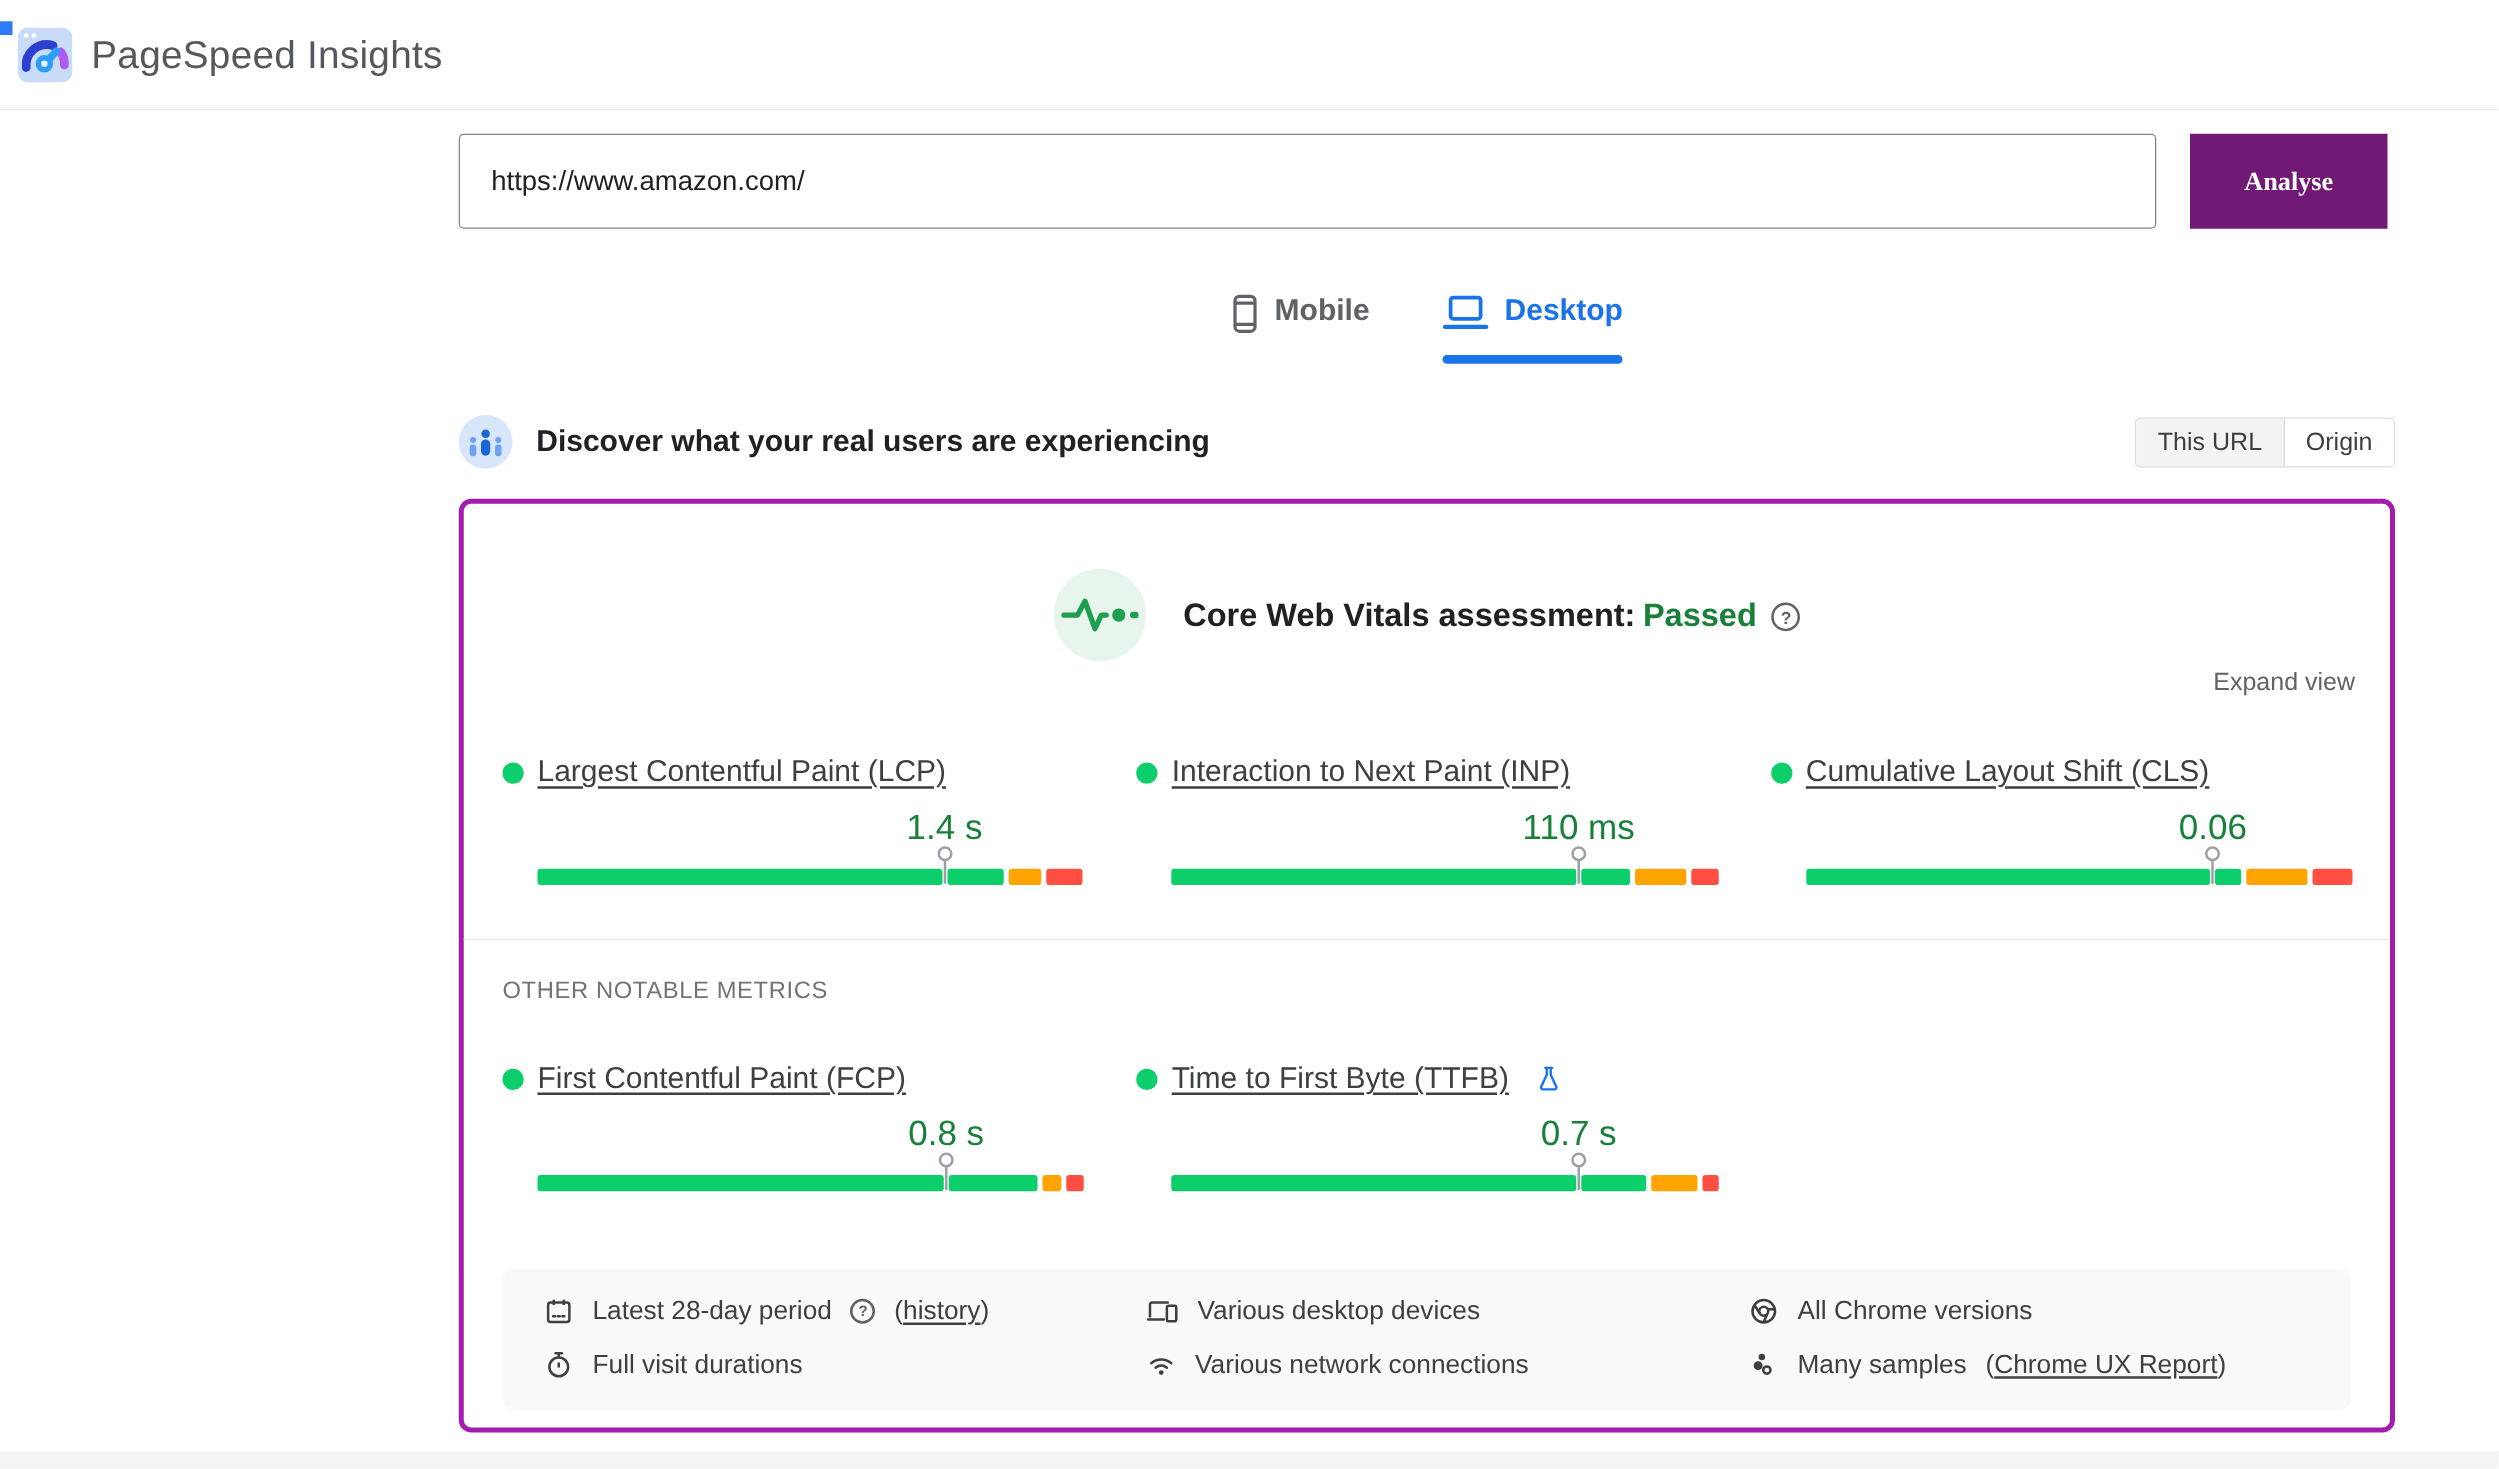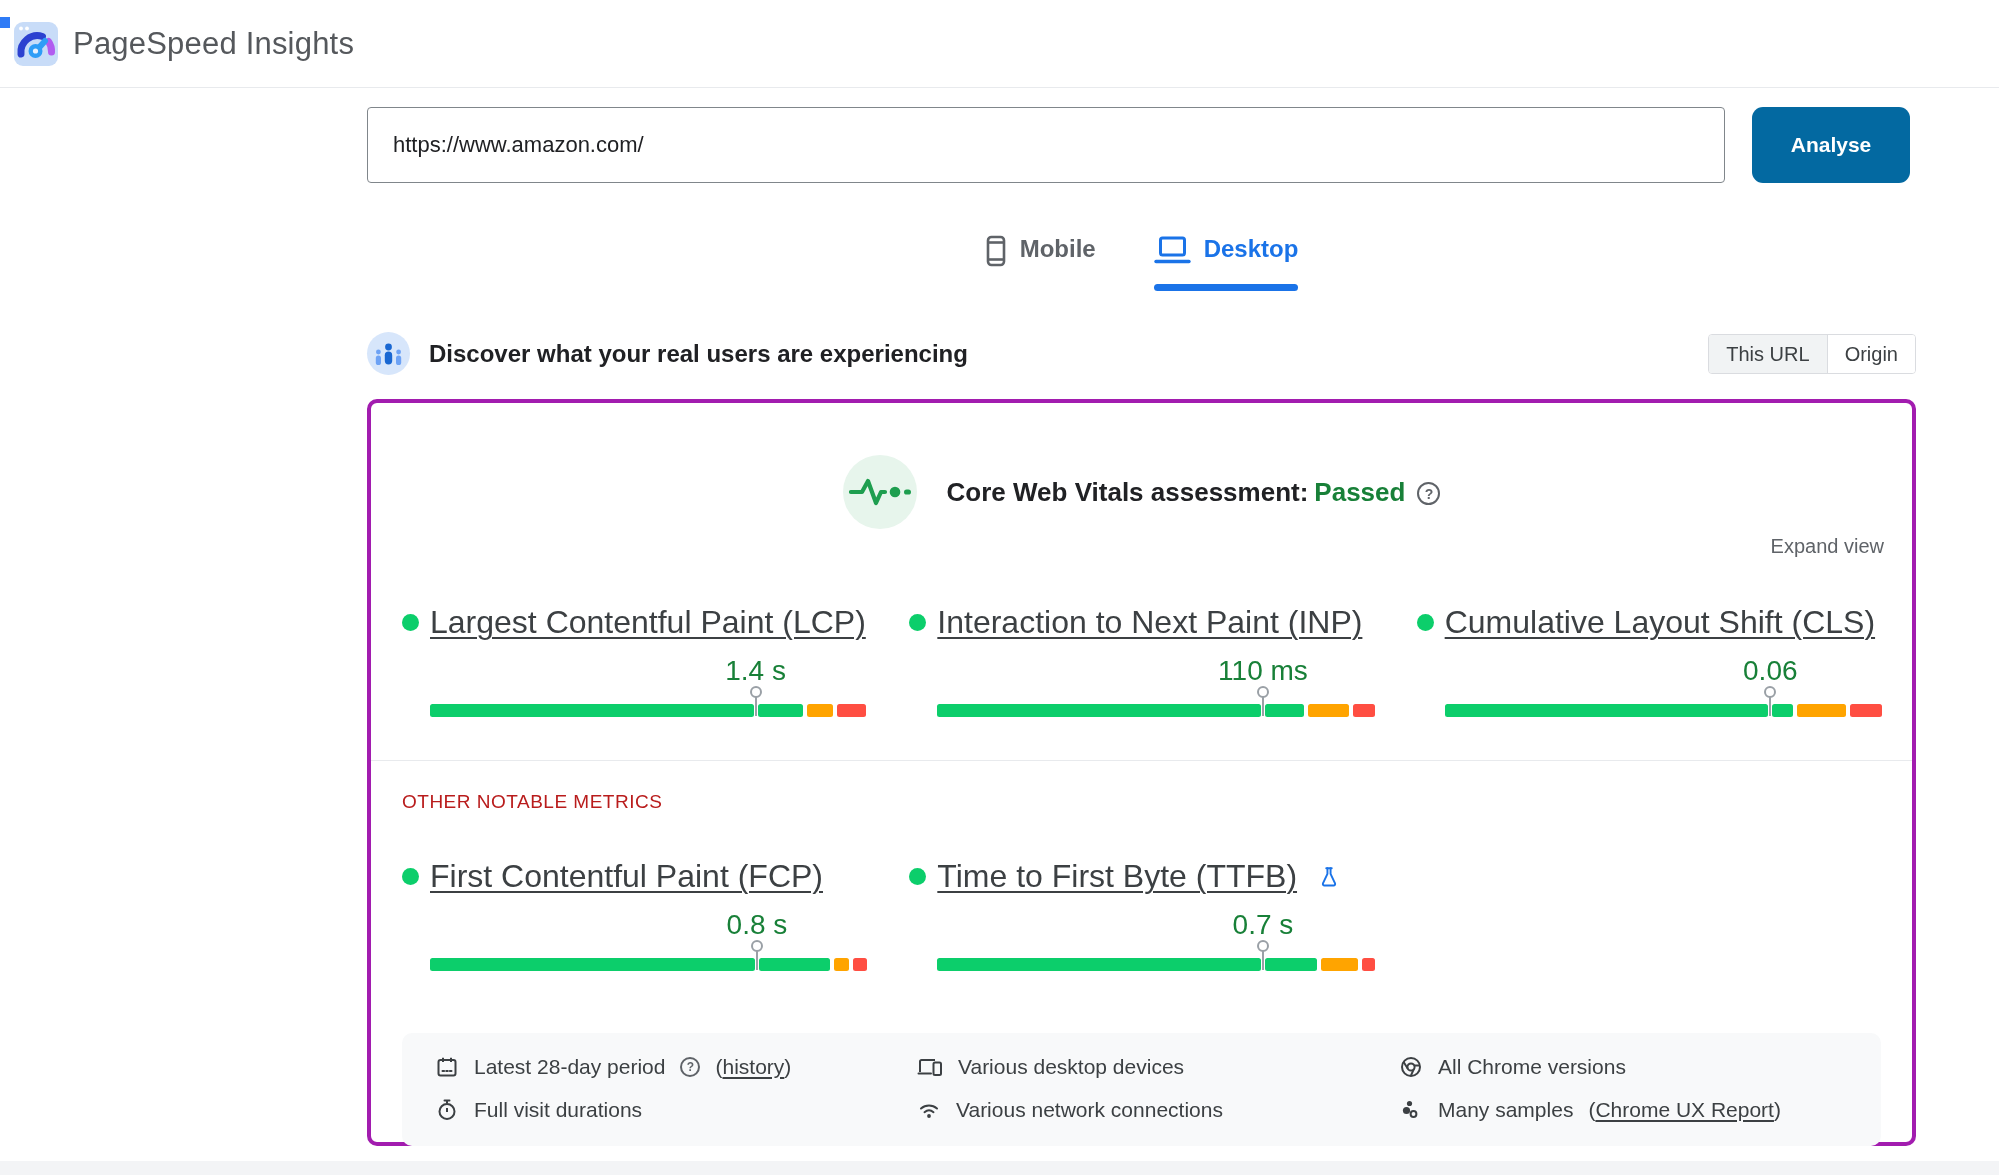--- a/index.html
+++ b/index.html
@@ -13,22 +13,22 @@
   header { height:88px; display:flex; align-items:center; padding-left:14px; gap:15px;
     border-bottom:1px solid #e8eaed; }
   .app-title { font-size:31px; color:#55585c; letter-spacing:.2px; }
 
   
   .content { margin-left:367px; width:1549px; }
 
   .url-row { margin-top:19px; display:flex; gap:27px; }
   .url-input { width:1358px; height:76px; border:1px solid #80868b; border-radius:4px;
     font-size:22px; color:#202124; padding:0 25px; outline:none; font-family:inherit; }
-  .analyse-btn { width:158px; height:76px; background:#0369a1; border:none; border-radius:11px;
-    color:#fff; font-size:21px; font-weight:bold; font-family:Liberation Sans, sans-serif; cursor:pointer; }
+  .analyse-btn { width:158px; height:76px; background:#701a75; border:none; border-radius:0;
+    color:#fff; font-size:21px; font-weight:bold; font-family:Liberation Serif, serif; cursor:pointer; }
 
   .tabs-row { margin-top:52px; display:flex; justify-content:center; gap:58px; }
   .tab { position:relative; display:flex; align-items:flex-start; gap:13px; padding-bottom:24px; cursor:pointer; }
   .tab .tab-label { font-size:24px; font-weight:bold; color:#5f6368; }
   .tab.active .tab-label { color:#1a73e8; }
   .tab-underline { position:absolute; left:0; right:0; bottom:0; height:7px; border-radius:4px; background:#1a73e8; }
 
   .section-row { margin-top:41px; display:flex; align-items:center; }
   .users-circle { width:43px; height:43px; border-radius:50%; background:#d7e6fb;
     display:flex; align-items:center; justify-content:center; }
@@ -49,33 +49,33 @@
   .help-badge { display:inline-flex; width:23px; height:23px; border:2px solid #5f6368; border-radius:50%;
     color:#5f6368; font-size:14px; font-weight:bold; align-items:center; justify-content:center;
     margin-left:12px; vertical-align:middle; cursor:pointer; }
   .expand-row { text-align:right; margin:6px 28px 0 0; }
   .expand-link { font-size:20px; color:#5f6368; cursor:pointer; }
 
   .metrics-grid { margin:46px 30px 0 31px; display:grid; grid-template-columns:1fr 1fr 1fr; column-gap:42px; }
   .metrics-grid.other { margin-top:45px; }
   .mtitle-row { display:flex; align-items:center; gap:11px; }
   .mdot { width:17px; height:17px; border-radius:50%; background:#0cce6b; flex:none; }
-  .mtitle { font-size:32px; color:#3c4043; text-decoration:underline; text-underline-offset:4px;
+  .mtitle { font-size:24px; color:#3c4043; text-decoration:underline; text-underline-offset:4px;
     text-decoration-thickness:1.5px; cursor:pointer; }
   .mbar { position:relative; margin:12px 0 0 28px; height:64px; }
   .mvalue { position:absolute; bottom:30px; transform:translateX(-50%); font-size:28px; color:#188038; white-space:nowrap; }
   .track { position:absolute; left:0; right:0; bottom:0; height:13px; display:flex; gap:4px; }
   .seg { height:100%; border-radius:2.5px; }
   .seg.good { background:#0cce6b; } .seg.ni { background:#ffa400; } .seg.poor { background:#ff4e42; }
   .pin { position:absolute; bottom:1px; width:2px; height:21px; background:#9aa0a6; transform:translateX(-50%); }
   .pin::after { content:''; position:absolute; top:-9px; left:50%; transform:translateX(-50%);
     width:8px; height:8px; border:2px solid #9aa0a6; border-radius:50%; background:#fff; }
 
   .card-divider { border:none; border-top:1px solid #e8eaed; margin-top:43px; }
-  .other-heading { margin:30px 0 0 31px; font-size:19px; color:#b91c1c; letter-spacing:.5px; }
+  .other-heading { margin:30px 0 0 31px; font-size:19px; color:#737373; letter-spacing:.5px; }
 
   .foot-panel { margin:62px 31px 0 31px; background:#f8f9fa; border-radius:10px;
     padding:22px 0 24px 33px; display:grid; grid-template-columns:1fr 1fr 1fr; }
   .foot-col { display:flex; flex-direction:column; gap:19px; }
   .foot-row { display:flex; align-items:center; gap:15px; font-size:21px; color:#3c4043; }
   .foot-row .icn { flex:none; display:flex; }
   .foot-link { text-decoration:underline; text-underline-offset:3px; cursor:pointer; }
   .help-badge.small { width:20px; height:20px; border-width:2px; font-size:12px; margin-left:0; }
 
   .flask { margin-left:10px; display:inline-flex; }

